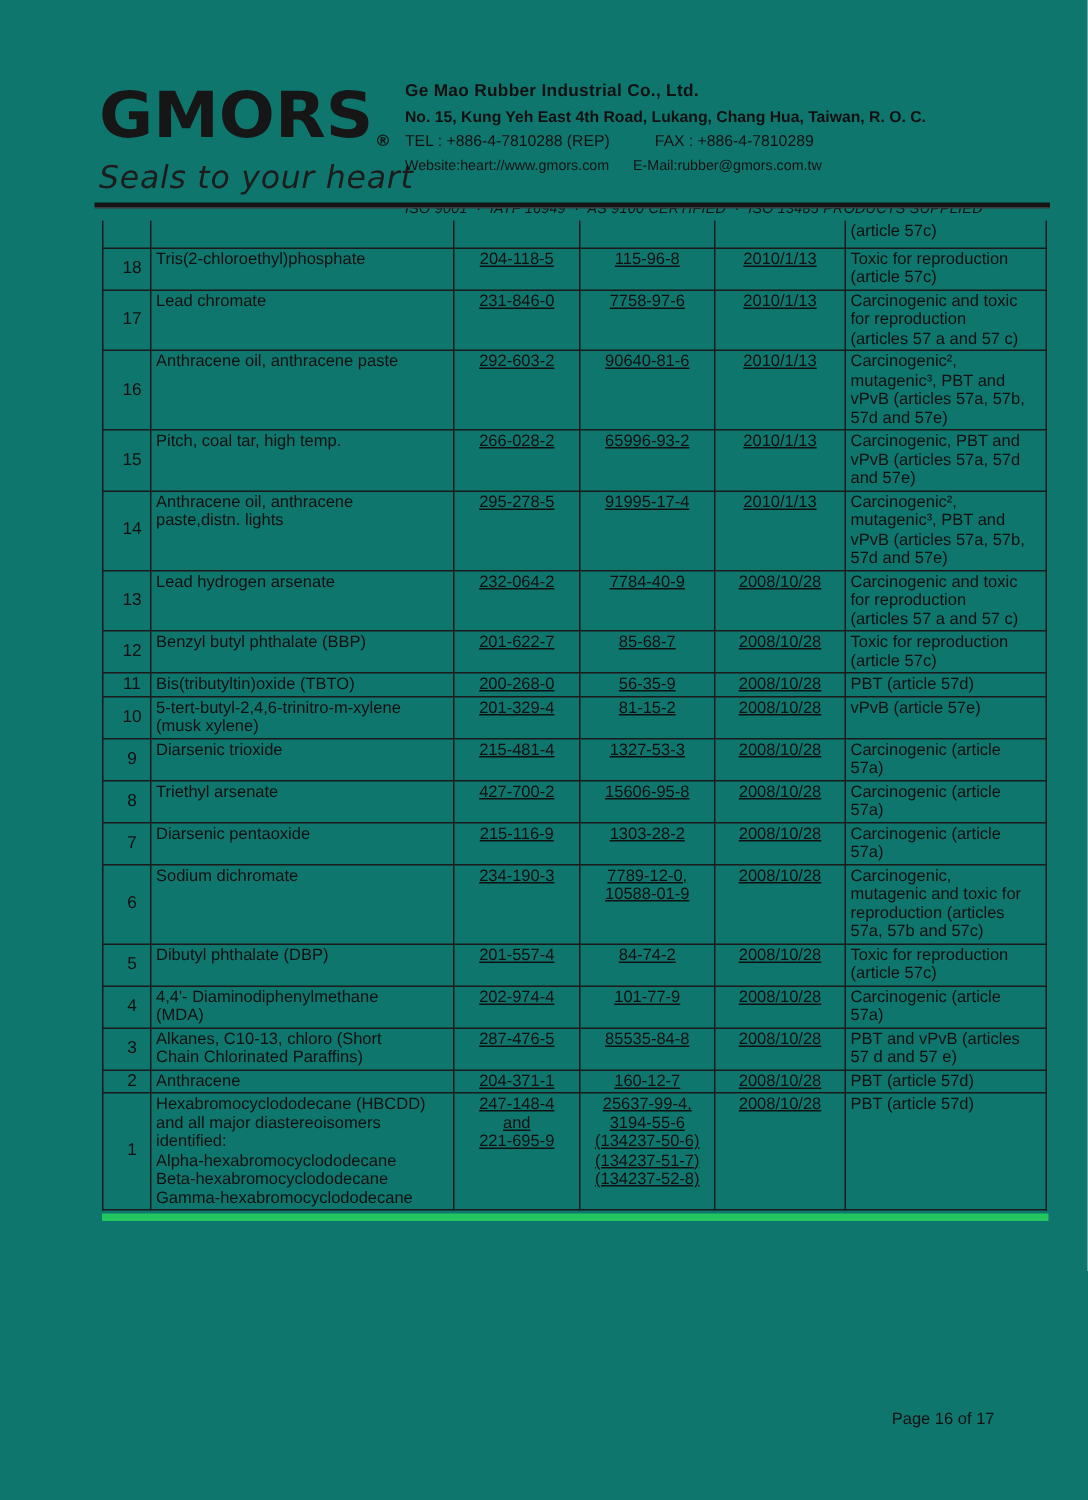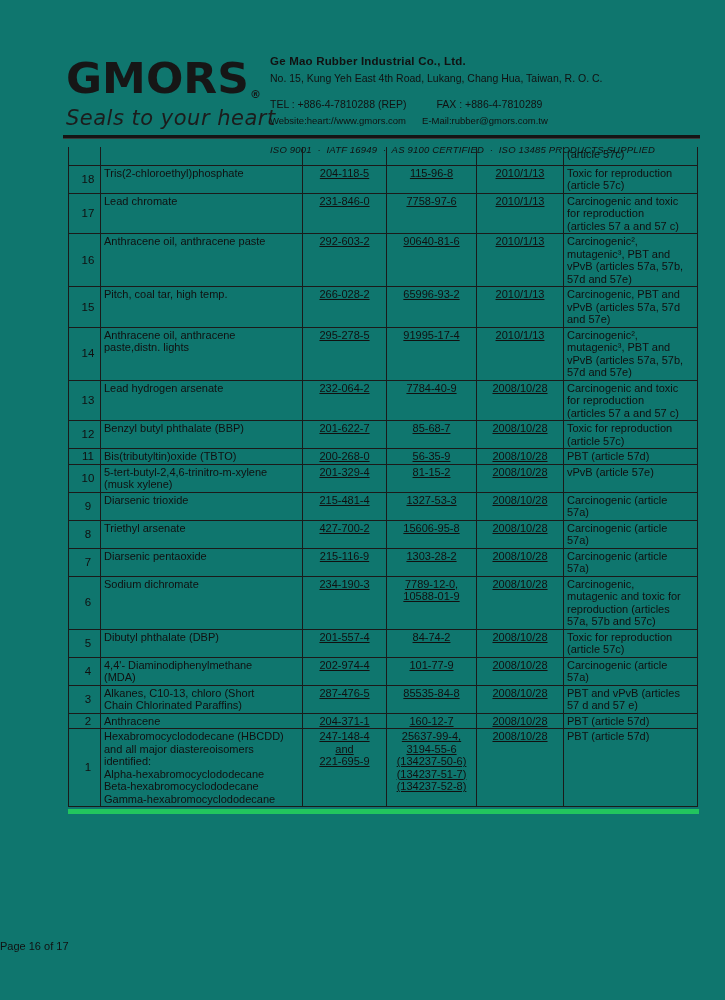--- a/index.html
+++ b/index.html
@@ -17,22 +17,22 @@
     line-height:1; letter-spacing:0px; color:#161616; white-space:nowrap;
     transform:scaleY(0.96); transform-origin:left top;
   }
   .logo-reg { font-size:11px; font-weight:700; display:inline-block; transform:translateY(6px); margin-left:1px; }
   .tagline {
     font-family:"DejaVu Sans",sans-serif; font-style:italic; font-size:21px;
     color:#1c1c1c; margin-top:5px; letter-spacing:0.5px; white-space:nowrap;
   }
   .company-block { position:absolute; left:270px; top:55px; width:430px; }
   .company-name { font-weight:bold; font-size:11.5px; letter-spacing:0.2px; }
-  .company-address { font-size:10.5px; margin-top:5px; }
-  .contact-line { font-size:10.5px; margin-top:14px; display:flex; }
+  .company-address { font-size:10.5px; margin-top:5px;font-weight:bold; }
+  .contact-line { font-size:10.5px; margin-top:4px; display:flex; }
   .contact-line .fax { margin-left:30px; }
   .web-line { font-size:9.5px; margin-top:5px; display:flex; }
   .web-line .email { margin-left:16px; }
   .certs { font-style:italic; font-size:9.5px; margin-top:18px; white-space:pre; letter-spacing:0.2px; }
   .double-rule {
     position:absolute; left:63px; top:135px; width:637px; height:2px;
     border-top:3px solid #151515; border-bottom:1px solid #3a3a3a;
   }
 
   
@@ -40,21 +40,21 @@
   table.svhc { border-collapse:collapse; table-layout:fixed; width:629px; font-size:11px; color:#101010; }
   td {
     border:1px solid #1a1a1a; vertical-align:top; padding:1px 3px;
     line-height:12.5px; white-space:pre-line; overflow-wrap:break-word;
   }
   td.c-no { text-align:center; vertical-align:middle; font-size:11.5px;padding-left:10px; }
   td.c-ec, td.c-cas, td.c-date { text-align:center;text-decoration:underline; }
   tr.partial td { border-top:none; height:18px; }
 
   
-  .footer { position:absolute; left:0; top:940px; width:663px; text-align:left; font-size:11px; }
+  .footer { position:absolute; left:0; top:940px; width:663px; text-align:right; font-size:11px; }
 </style>
 </head>
 <body>
 
 <div class="page">
 
   <div class="logo-block">
     <div class="logo-text"><span>GMORS</span><span class="logo-reg">®</span></div>
     <div class="tagline">Seals to your heart</div>
   </div>

